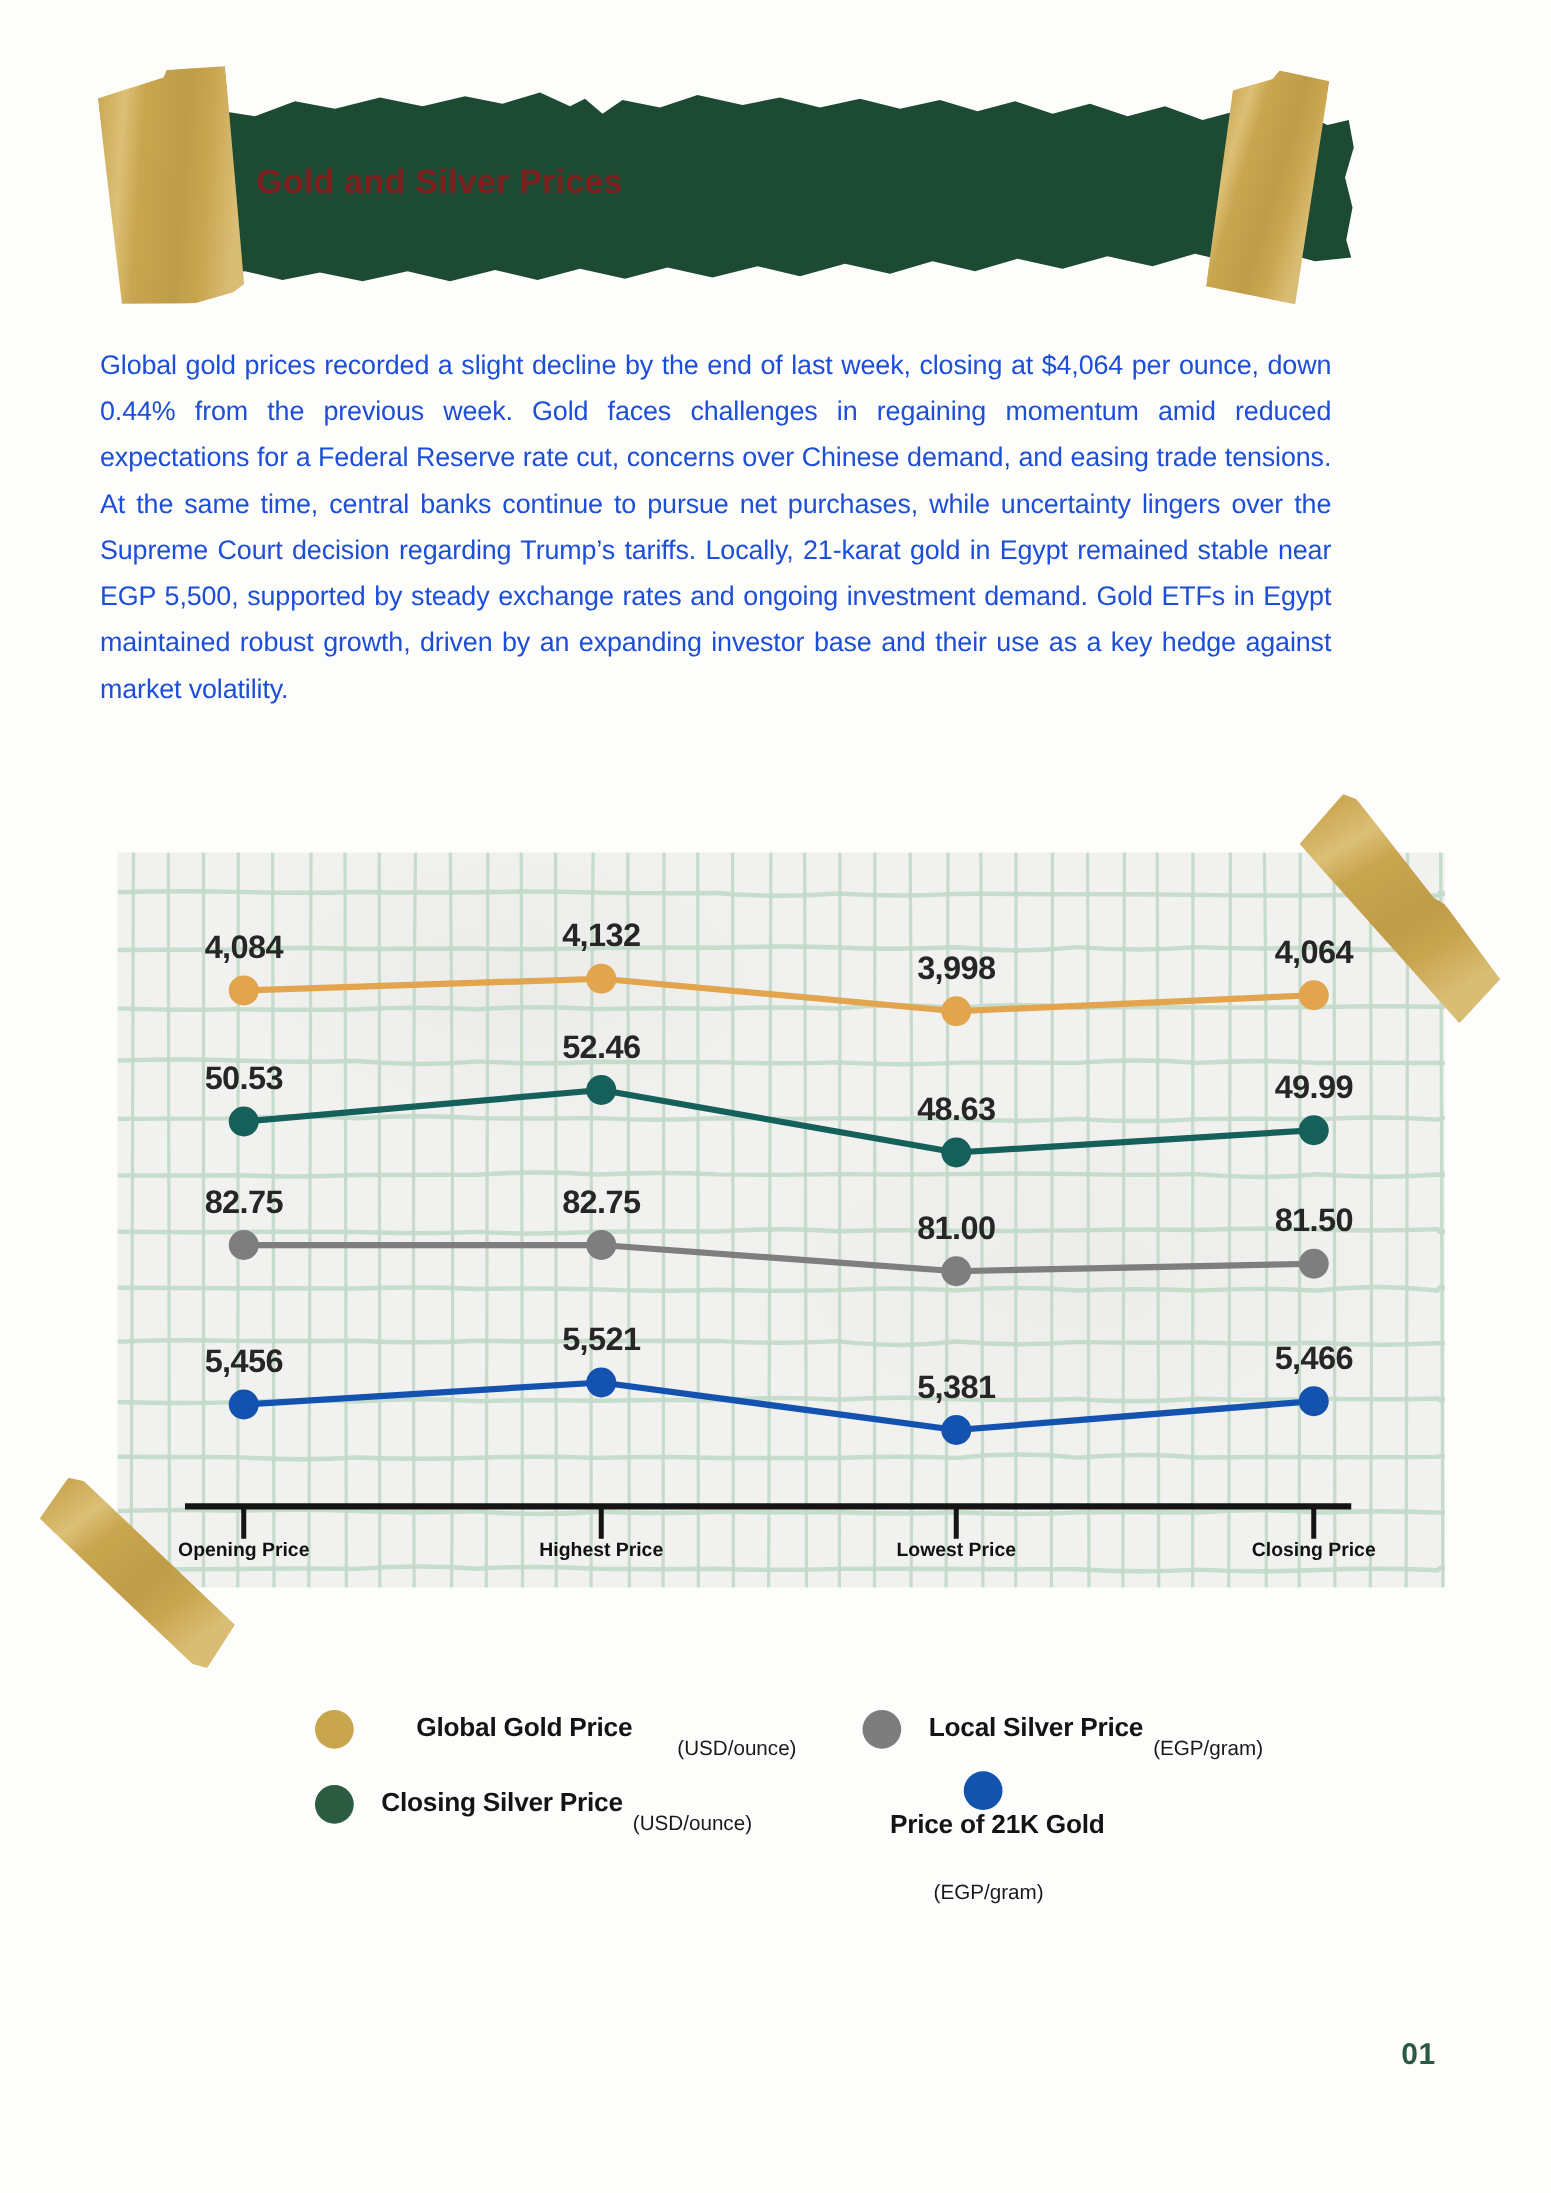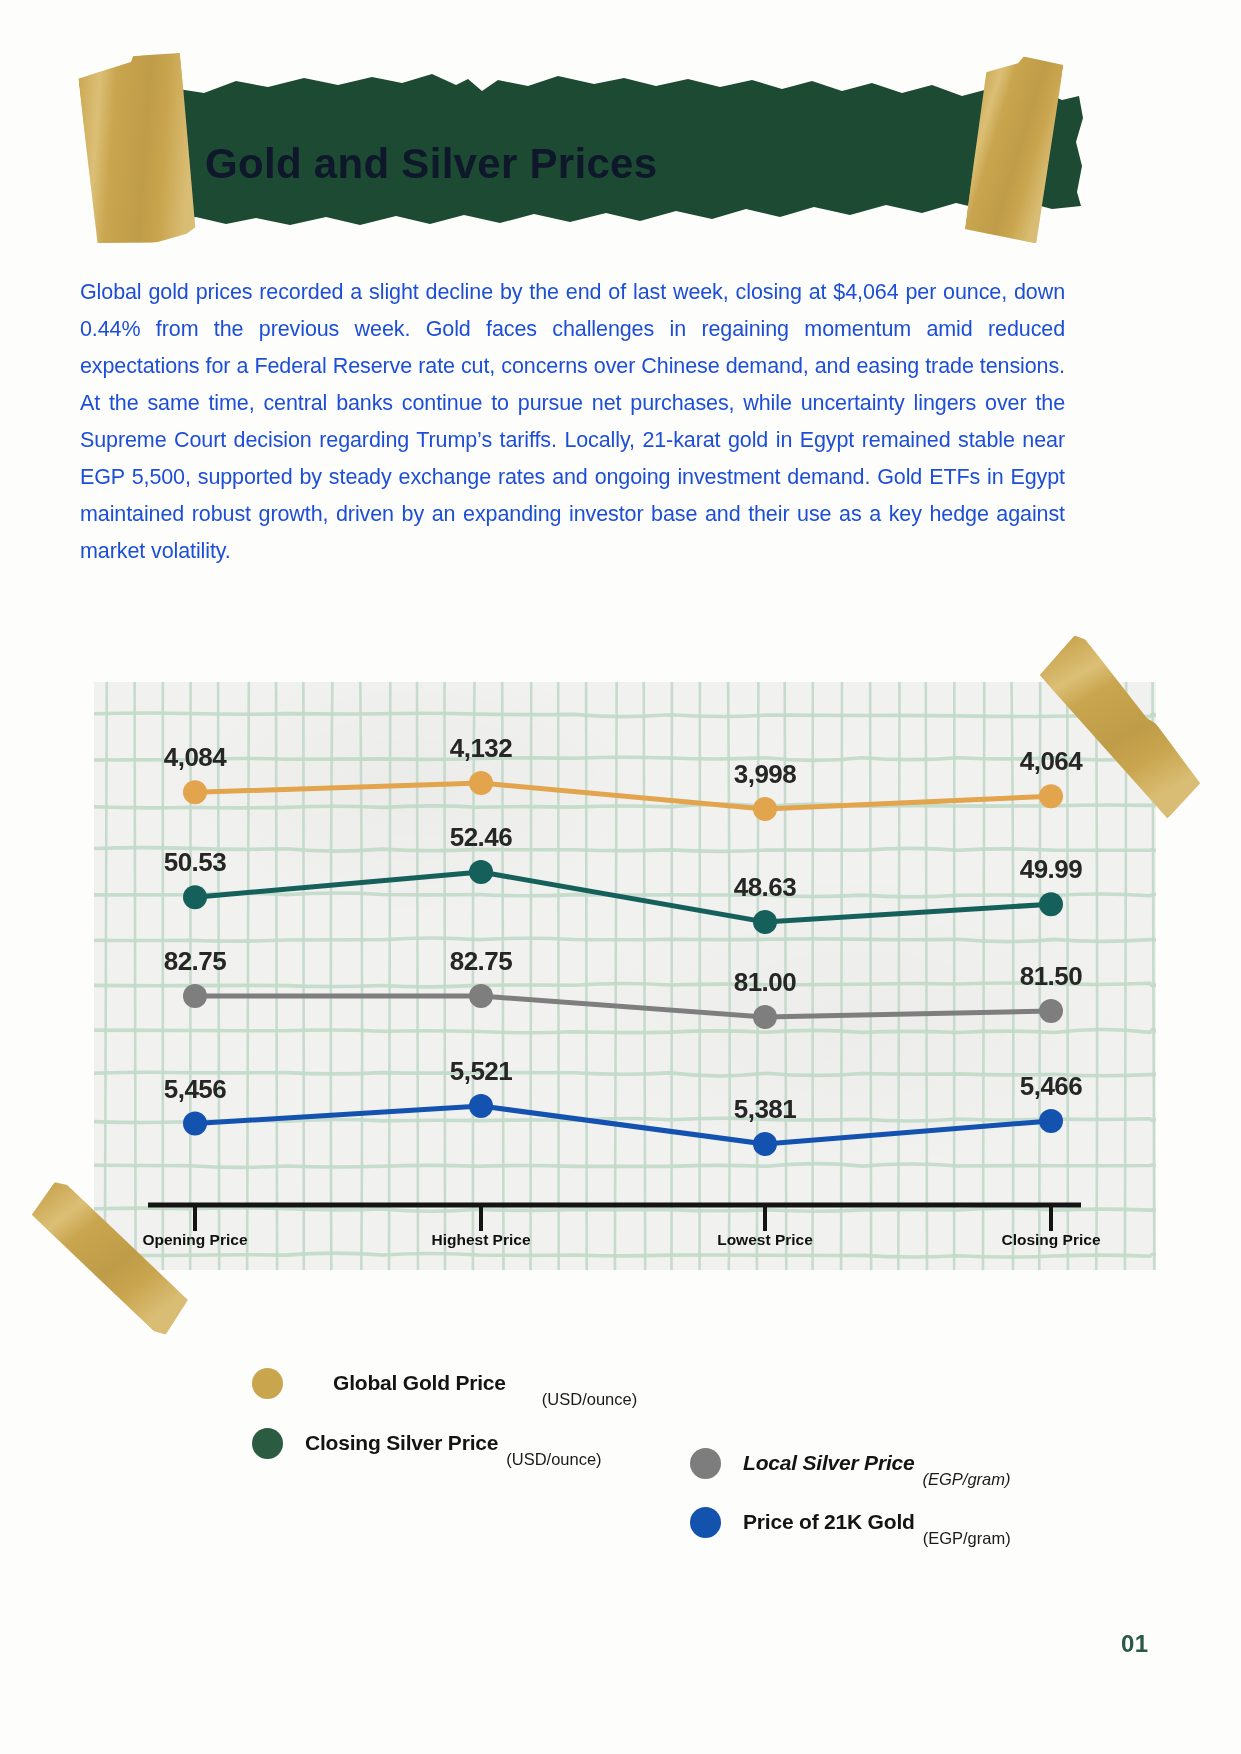--- a/index.html
+++ b/index.html
@@ -1,22 +1,22 @@
 <!DOCTYPE html>
 <html><head>
 <meta charset="utf-8">
 <style>
   html,body{margin:0;padding:0;background:#FDFDFB;}
   .page{position:relative;width:1241px;height:1754px;background:#FDFDFB;overflow:hidden;
         font-family:"Liberation Sans",sans-serif;}
 
   
   .banner-svg{position:absolute;left:0;top:0;z-index:1;}
-  .page-title{position:absolute;left:205px;top:112px;z-index:3;color:#0f172a;
-              font-size:42px;font-weight:700;letter-spacing:.3px;text-align:right;}
+  .page-title{position:absolute;left:205px;top:112px;z-index:3;color:#7f1d1d;
+              font-size:27px;font-weight:700;letter-spacing:.3px;text-align:right;}
 
   
   .tape{position:absolute;z-index:4;background:
         linear-gradient(100deg, rgba(255,255,255,0) 0%, rgba(255,240,190,.35) 18%, rgba(255,255,255,0) 30%,
                         rgba(120,90,20,.12) 55%, rgba(255,255,255,0) 70%, rgba(255,244,200,.3) 88%),
         #C9A54F;}
   .tape-header-left{left:86px;top:56px;width:104px;height:188px;transform:rotate(-6deg);
         clip-path:polygon(0 9%,52% 3%,55% 0,100% 1%,97% 94%,88% 97%,58% 100%,2% 97%);}
   .tape-header-right{left:975px;top:56px;width:78px;height:184px;transform:rotate(7deg);
         clip-path:polygon(3% 11%,42% 4%,48% 0,100% 2%,93% 100%,0 97%);}
@@ -163,30 +163,30 @@
       </svg>
   </div>
   <div class="tape tape-chart-tr"></div>
   <div class="tape tape-chart-bl"></div>
 
   <div class="legend-item" style="left:252px;top:1357px;gap:28px;">
     <span class="legend-dot" style="background: rgb(201, 165, 78);"></span>
     <span class="legend-name">Global Gold Price</span>
     <span class="legend-unit">(USD/ounce)</span>
   </div>
-  <div class="legend-item" style="left:690px;top:1437px;font-style:italic;">
+  <div class="legend-item" style="left:690px;top:1357px;">
     <span class="legend-dot" style="background: rgb(125, 125, 125);"></span>
     <span class="legend-name">Local Silver Price</span>
     <span class="legend-unit">(EGP/gram)</span>
   </div>
   <div class="legend-item" style="left:252px;top:1417px;">
     <span class="legend-dot" style="background: rgb(43, 92, 65);"></span>
     <span class="legend-name">Closing Silver Price</span>
     <span class="legend-unit">(USD/ounce)</span>
   </div>
-  <div class="legend-item" style="left:690px;top:1496px;">
+  <div class="legend-item" style="left:690px;top:1417px;flex-direction:column;">
     <span class="legend-dot" style="background: rgb(19, 83, 174);"></span>
     <span class="legend-name">Price of 21K Gold</span>
     <span class="legend-unit">(EGP/gram)</span>
   </div>
 
   <div class="page-number">01</div>
 </div>
 
 </body></html>

